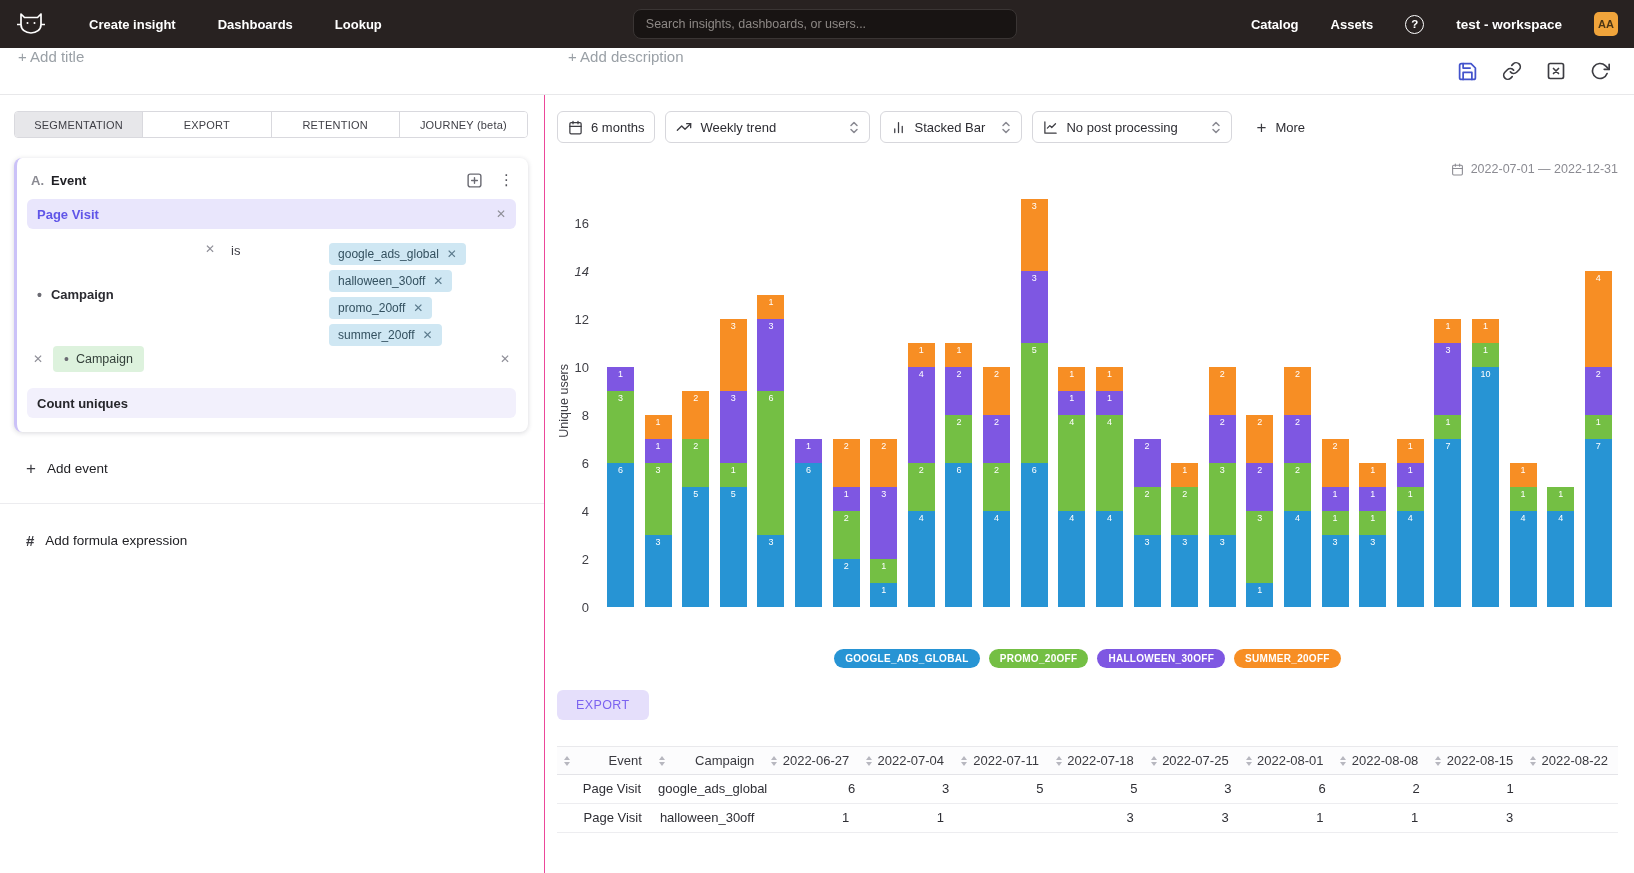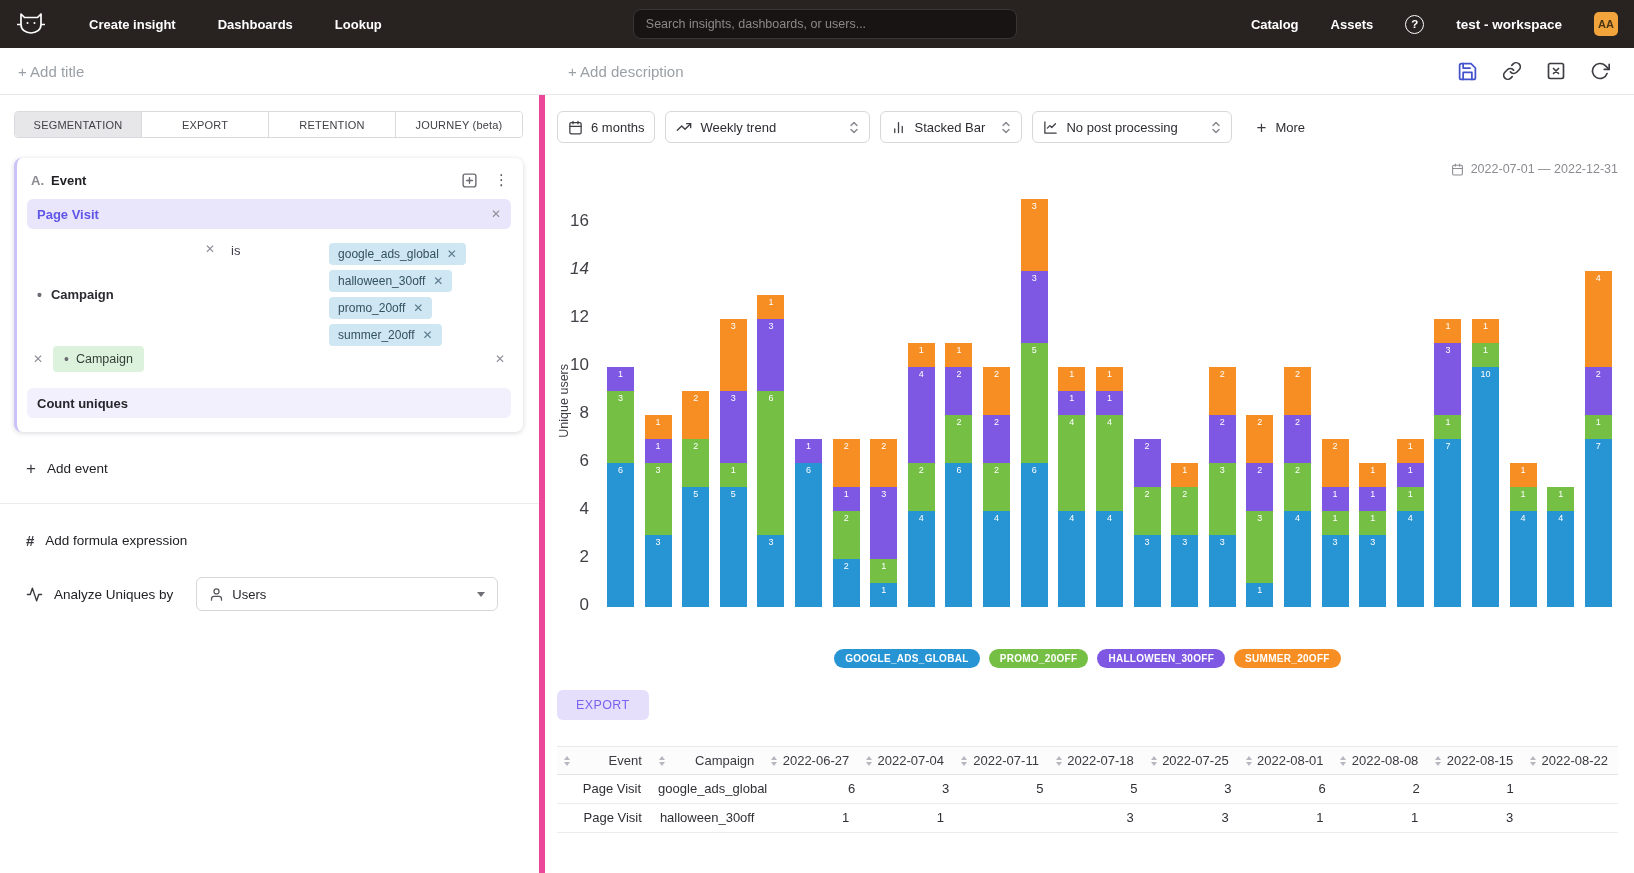--- a/index.html
+++ b/index.html
@@ -21,29 +21,29 @@
     color:#ddd; padding:0 12px; font-size:12.5px; font-family:"Liberation Sans",sans-serif; outline:none; }
   .search-box::placeholder { color:#8d8885; }
   .nav-right { display:flex; align-items:center; gap:32px; }
   .help-circle { width:19px; height:19px; border:1.6px solid #fff; border-radius:50%; font-size:11.5px;
     font-weight:700; display:flex; align-items:center; justify-content:center; cursor:pointer; }
   .workspace { font-weight:700; font-size:13.5px; }
   .avatar { width:24px; height:24px; border-radius:5px; background:#f0a43b; color:#4a3514; font-size:11px;
     font-weight:700; display:flex; align-items:center; justify-content:center; cursor:pointer; }
 
   
-  .toolbar { height:47px; border-bottom:1px solid #e8e8ea; display:flex; align-items:center; padding:0 24px 0 18px; position:relative; }
+  .toolbar { height:47px; border-bottom:1px solid #e8e8ea; display:flex; padding:0 24px 0 18px; position:relative; }
   .ghost-text { color:#9aa0a6; font-size:15px; cursor:text; }
   .add-desc { position:absolute; left:568px; }
   .tb-icons { margin-left:auto; display:flex; align-items:center; gap:24px; }
   .tb-icons .icon { cursor:pointer; }
 
   
   .content { display:flex; height:778px; }
-  .left-panel { width:545px; flex:0 0 545px; border-right:6px solid #ec4899; padding:16px 16px 0 14px; }
+  .left-panel { width:545px; flex:0 0 545px; border-right:1px solid #ec4899; padding:16px 16px 0 14px; }
   .main { flex:1; padding:16px 16px 0 12px; overflow:hidden; }
 
   
   .tabs { display:flex; border:1px solid #d9d9de; border-radius:4px; overflow:hidden; height:27px; }
   .tab { flex:1; display:flex; align-items:center; justify-content:center; font-size:11px; letter-spacing:.2px;
     color:#3f3f46; background:#fff; border-left:1px solid #d9d9de; cursor:pointer; white-space:nowrap; }
   .tab:first-child { border-left:none; }
   .tab.active { background:#e7e7ea; font-weight:400; }
 
   
@@ -95,21 +95,21 @@
   .ctl-more { display:flex; align-items:center; gap:9px; padding:0 14px; cursor:pointer; color:#2d2d33; }
   .range-row { margin-top:16px; height:20px; display:flex; justify-content:flex-end; align-items:center;
     gap:7px; color:#8b8b92; font-size:12.5px; cursor:pointer; }
 
   
   .chart-wrap { margin-top:16px; display:flex; height:412px; }
   .ylab { width:14px; display:flex; align-items:center; justify-content:center; }
   .ylab span { writing-mode:vertical-rl; transform:rotate(180deg); font-size:12.5px; color:#3f3f46; }
   .plot { flex:1; margin-left:30px; position:relative; height:412px; }
   .yticks { position:absolute; left:-36px; width:32px; top:0; bottom:0; }
-  .ytick { position:absolute; right:8px; font-size:17px; color:#3f3f46; text-align:right; width:24px; }
+  .ytick { position:absolute; right:8px; font-size:13px; color:#3f3f46; text-align:right; width:24px; }
   .bars { position:absolute; left:6px; right:6px; top:0; bottom:0; display:flex;
     justify-content:space-between; align-items:flex-end; }
   .bar { width:27px; display:flex; flex-direction:column-reverse; cursor:pointer; }
   .seg { width:100%; }
   .seglabel { font-size:9px; color:#fff; text-align:center; padding-top:2px; line-height:10px; }
   .xaxis { position:absolute; left:6px; right:6px; top:100%; height:26px; }
   .xtick { position:absolute; top:8px; transform:translateX(-50%); font-size:12.5px; color:#3f3f46; white-space:nowrap; }
 
   .legend { margin-top:42px; display:flex; gap:9px; justify-content:center; }
   .pill { color:#fff; font-size:10px; font-weight:700; letter-spacing:.3px; padding:4px 11px;
@@ -267,38 +267,20 @@
       <span>Add event</span>
     </div>
 
     <hr class="panel-divider">
 
     <div class="panel-action">
       <span class="hash-glyph">#</span>
       <span>Add formula expression</span>
     </div>
 
-    <div class="analyze-row">
-      <span class="icon">
-        <svg width="17" height="17" viewBox="0 0 24 24" fill="none" stroke="#3a3a40" stroke-width="2" stroke-linecap="round" stroke-linejoin="round">
-          <polyline points="22 12 18 12 15 21 9 3 6 12 2 12"></polyline>
-        </svg>
-      </span>
-      <span class="analyze-label">Analyze Uniques by</span>
-      <span class="select-box">
-        <span class="icon">
-          <svg width="15" height="15" viewBox="0 0 24 24" fill="none" stroke="#55555c" stroke-width="2" stroke-linecap="round" stroke-linejoin="round">
-            <path d="M20 21v-2a4 4 0 0 0-4-4H8a4 4 0 0 0-4 4v2"></path>
-              <circle cx="12" cy="7" r="4"></circle>
-          </svg>
-        </span>
-        <span>Users</span>
-        <span class="caret-down"></span>
-      </span>
-    </div>
   </div>
 
   <div class="main">
     <div class="controls">
       <span class="ctl">
         <span class="icon">
           <svg width="15" height="15" viewBox="0 0 24 24" fill="none" stroke="#3c3c42" stroke-width="2" stroke-linecap="round" stroke-linejoin="round">
             <rect x="3" y="4" width="18" height="18" rx="2"></rect>
               <path d="M16 2v4M8 2v4M3 10h18"></path>
           </svg>

